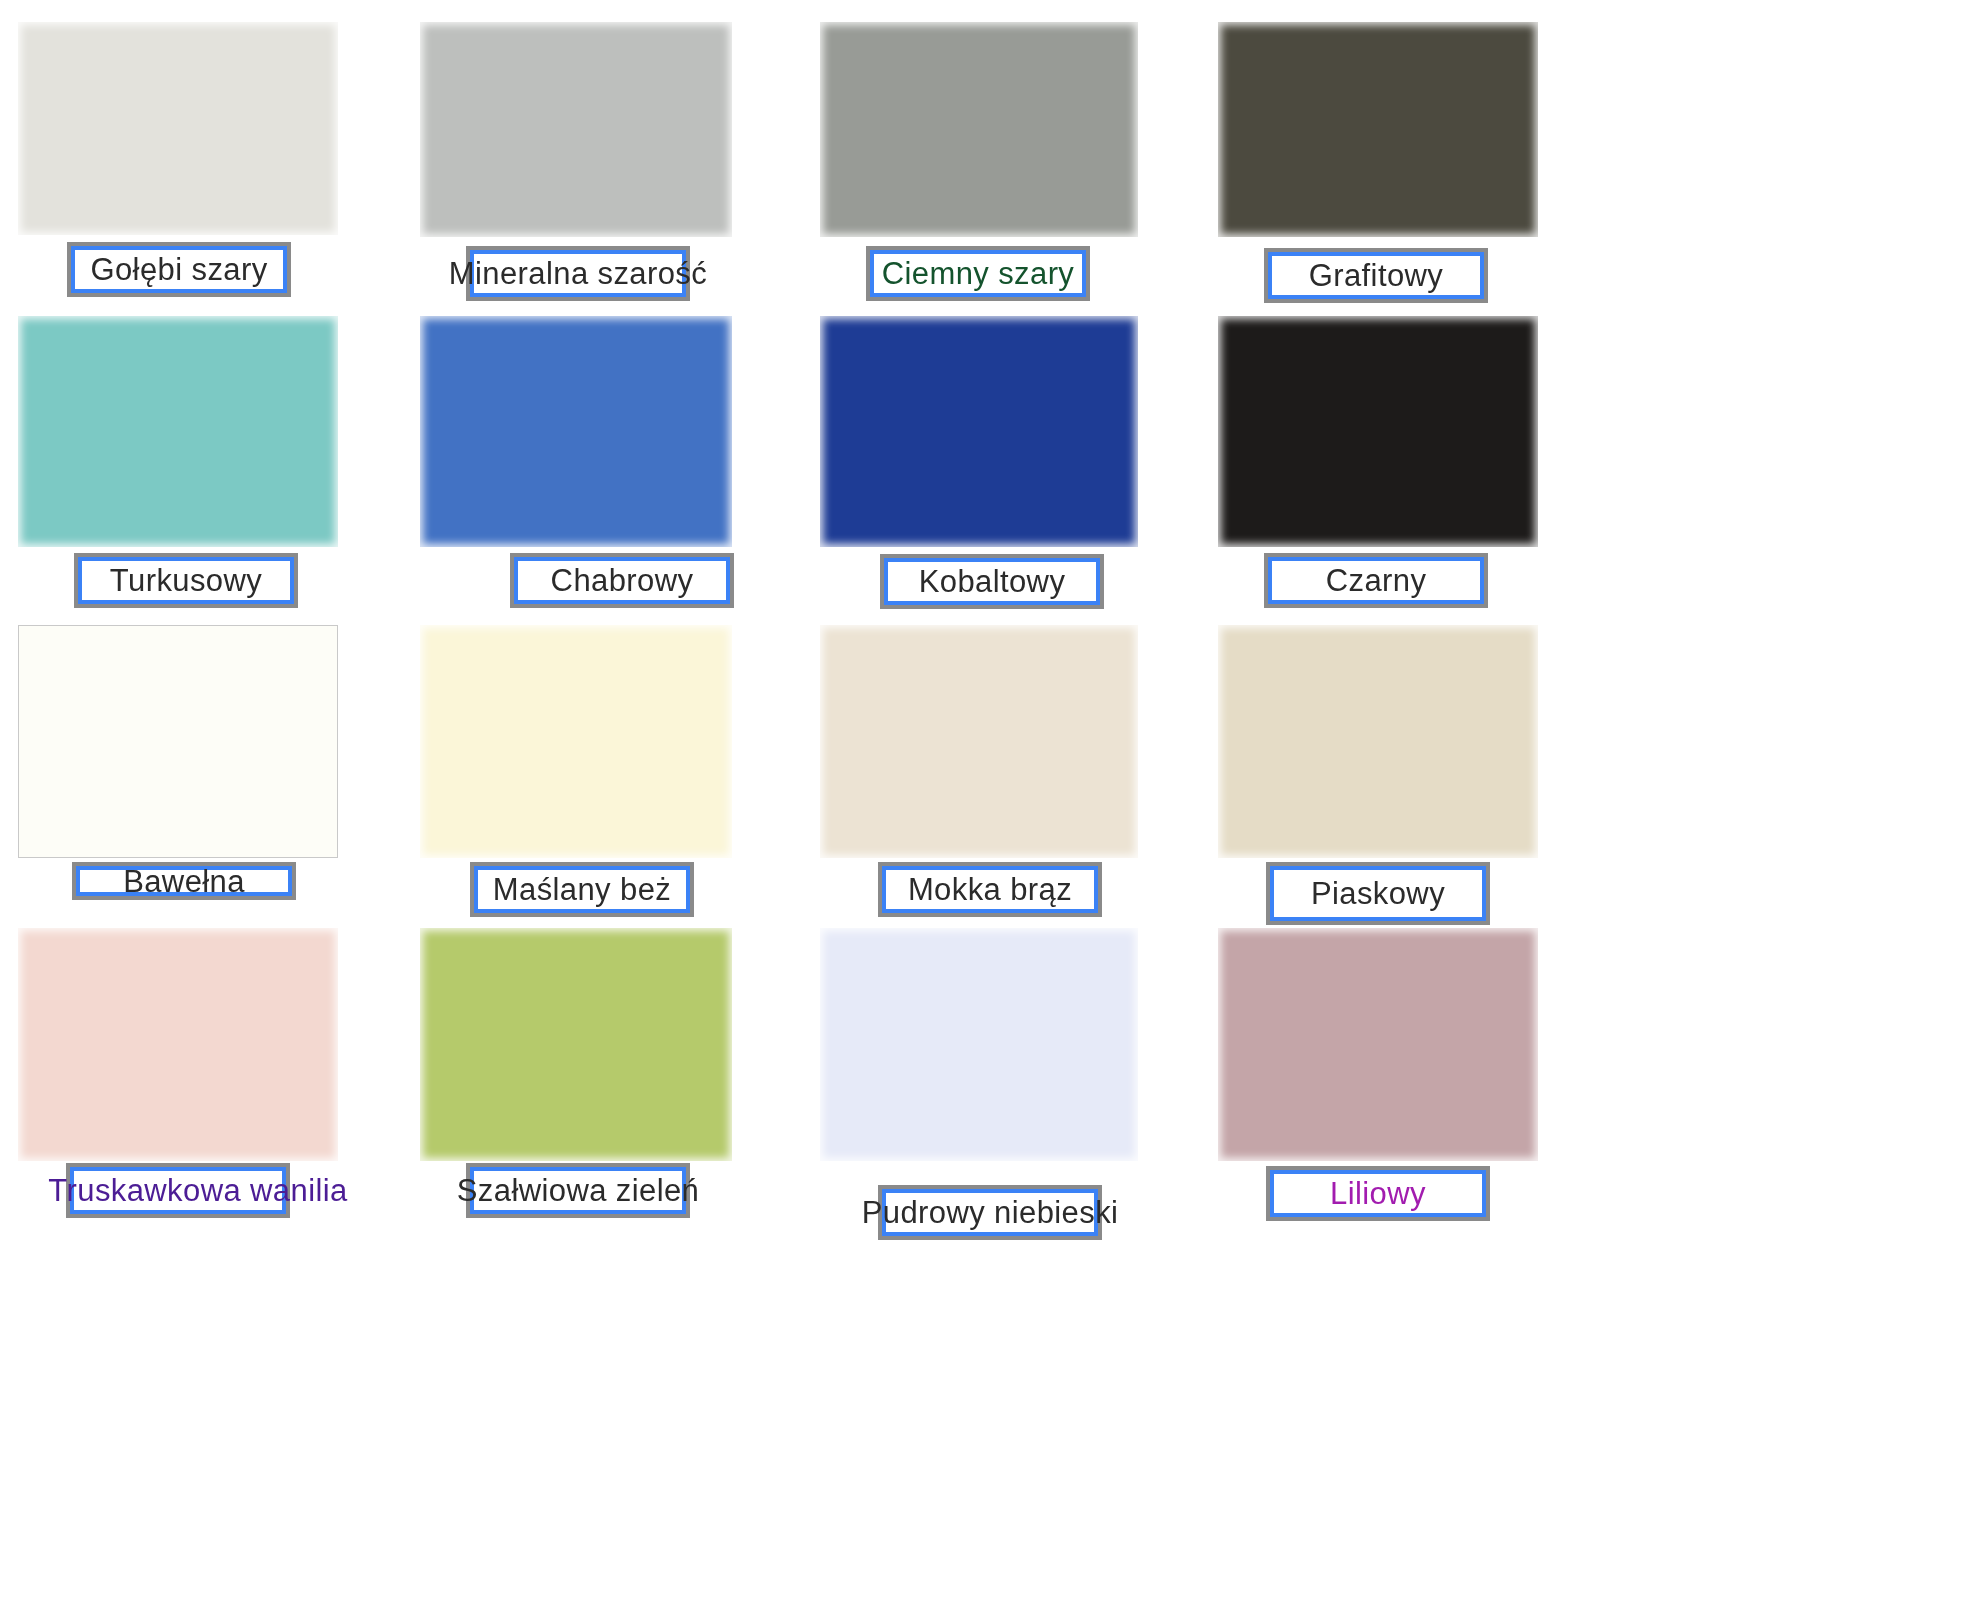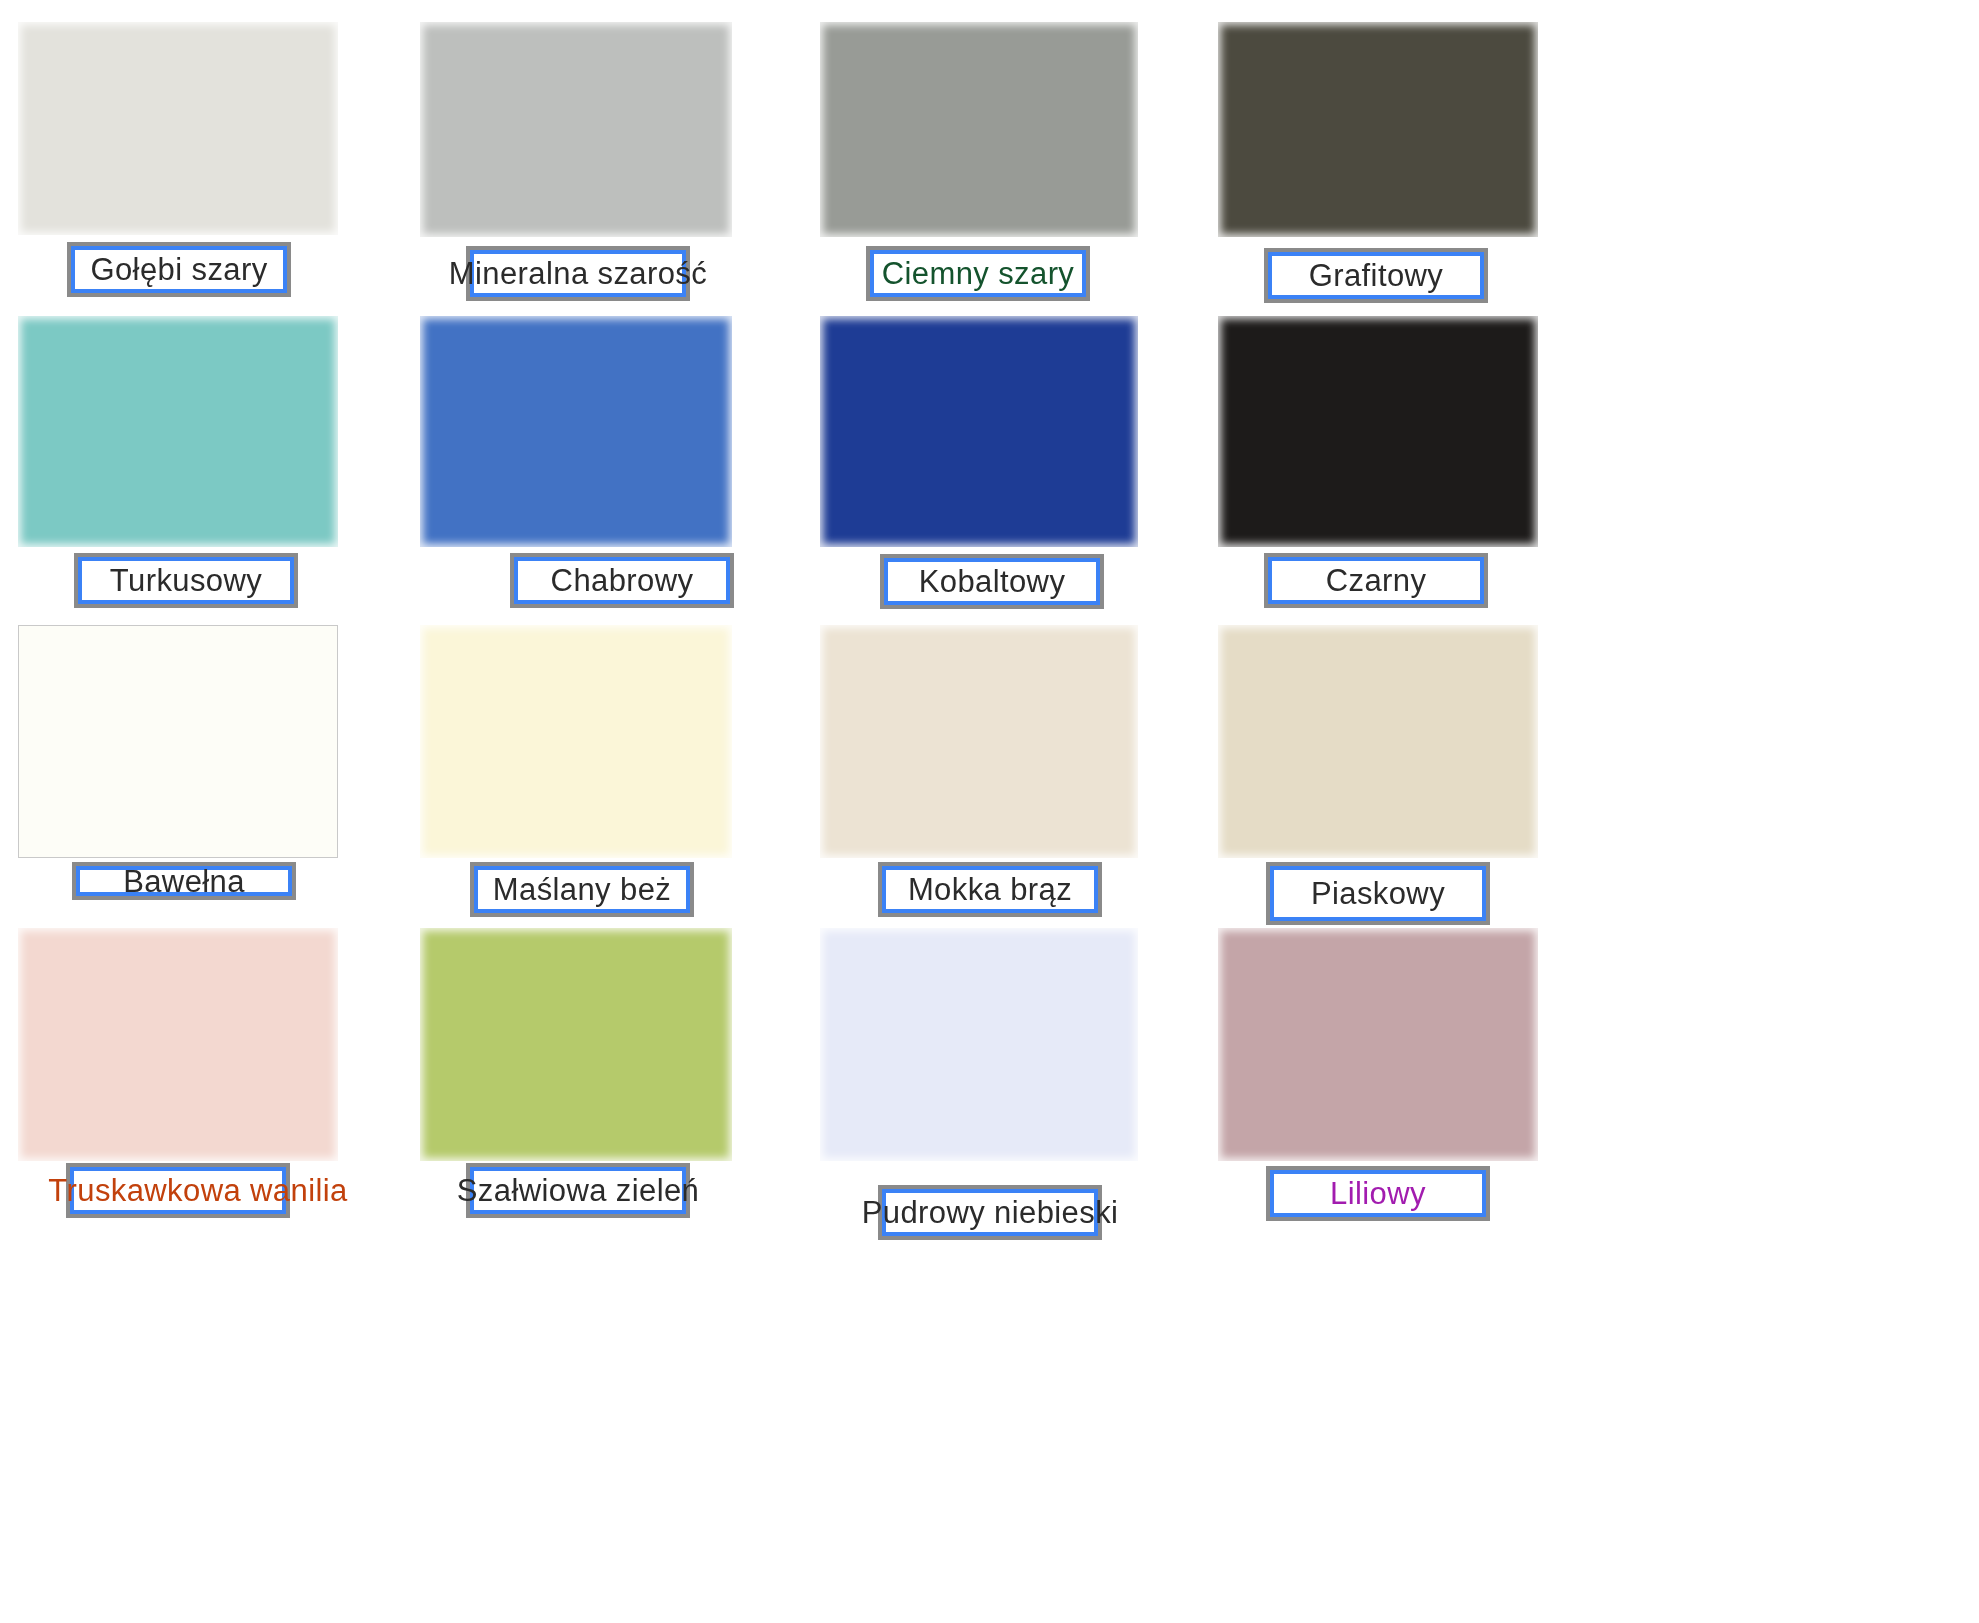--- a/index.html
+++ b/index.html
@@ -138,21 +138,21 @@
     </div>
     <div class="swatch-chip" style="left: 1218px; top: 625px; width: 320px; height: 233px; background: rgb(229, 220, 198);"></div>
     <div class="label-box" style="left: 1266px; top: 862px; width: 224px; height: 63px; border-color: rgb(138, 138, 138);">
       <div class="label-inner">
         <span class="label-text" style="color: rgb(43, 43, 43);">Piaskowy</span>
       </div>
     </div>
     <div class="swatch-chip" style="left: 18px; top: 928px; width: 320px; height: 233px; background: rgb(243, 216, 208);"></div>
     <div class="label-box" style="left: 66px; top: 1163px; width: 224px; height: 55px; border-color: rgb(138, 138, 138);">
       <div class="label-inner">
-        <span class="label-text" style="color: #c2410c; margin-left: 40px;">Truskawkowa wanilia</span>
+        <span class="label-text" style="color: #4c1d95; margin-left: 40px;">Truskawkowa wanilia</span>
       </div>
     </div>
     <div class="swatch-chip" style="left: 420px; top: 928px; width: 312px; height: 233px; background: rgb(181, 202, 107);"></div>
     <div class="label-box" style="left: 466px; top: 1163px; width: 224px; height: 55px; border-color: rgb(138, 138, 138);">
       <div class="label-inner">
         <span class="label-text" style="color: rgb(43, 43, 43);">Szałwiowa zieleń</span>
       </div>
     </div>
     <div class="swatch-chip" style="left: 820px; top: 928px; width: 318px; height: 233px; background: rgb(230, 234, 248);"></div>
     <div class="label-box" style="left: 878px; top: 1166px; width: 224px; height: 55px; border-color: rgb(138, 138, 138); margin-top: 19px;">

